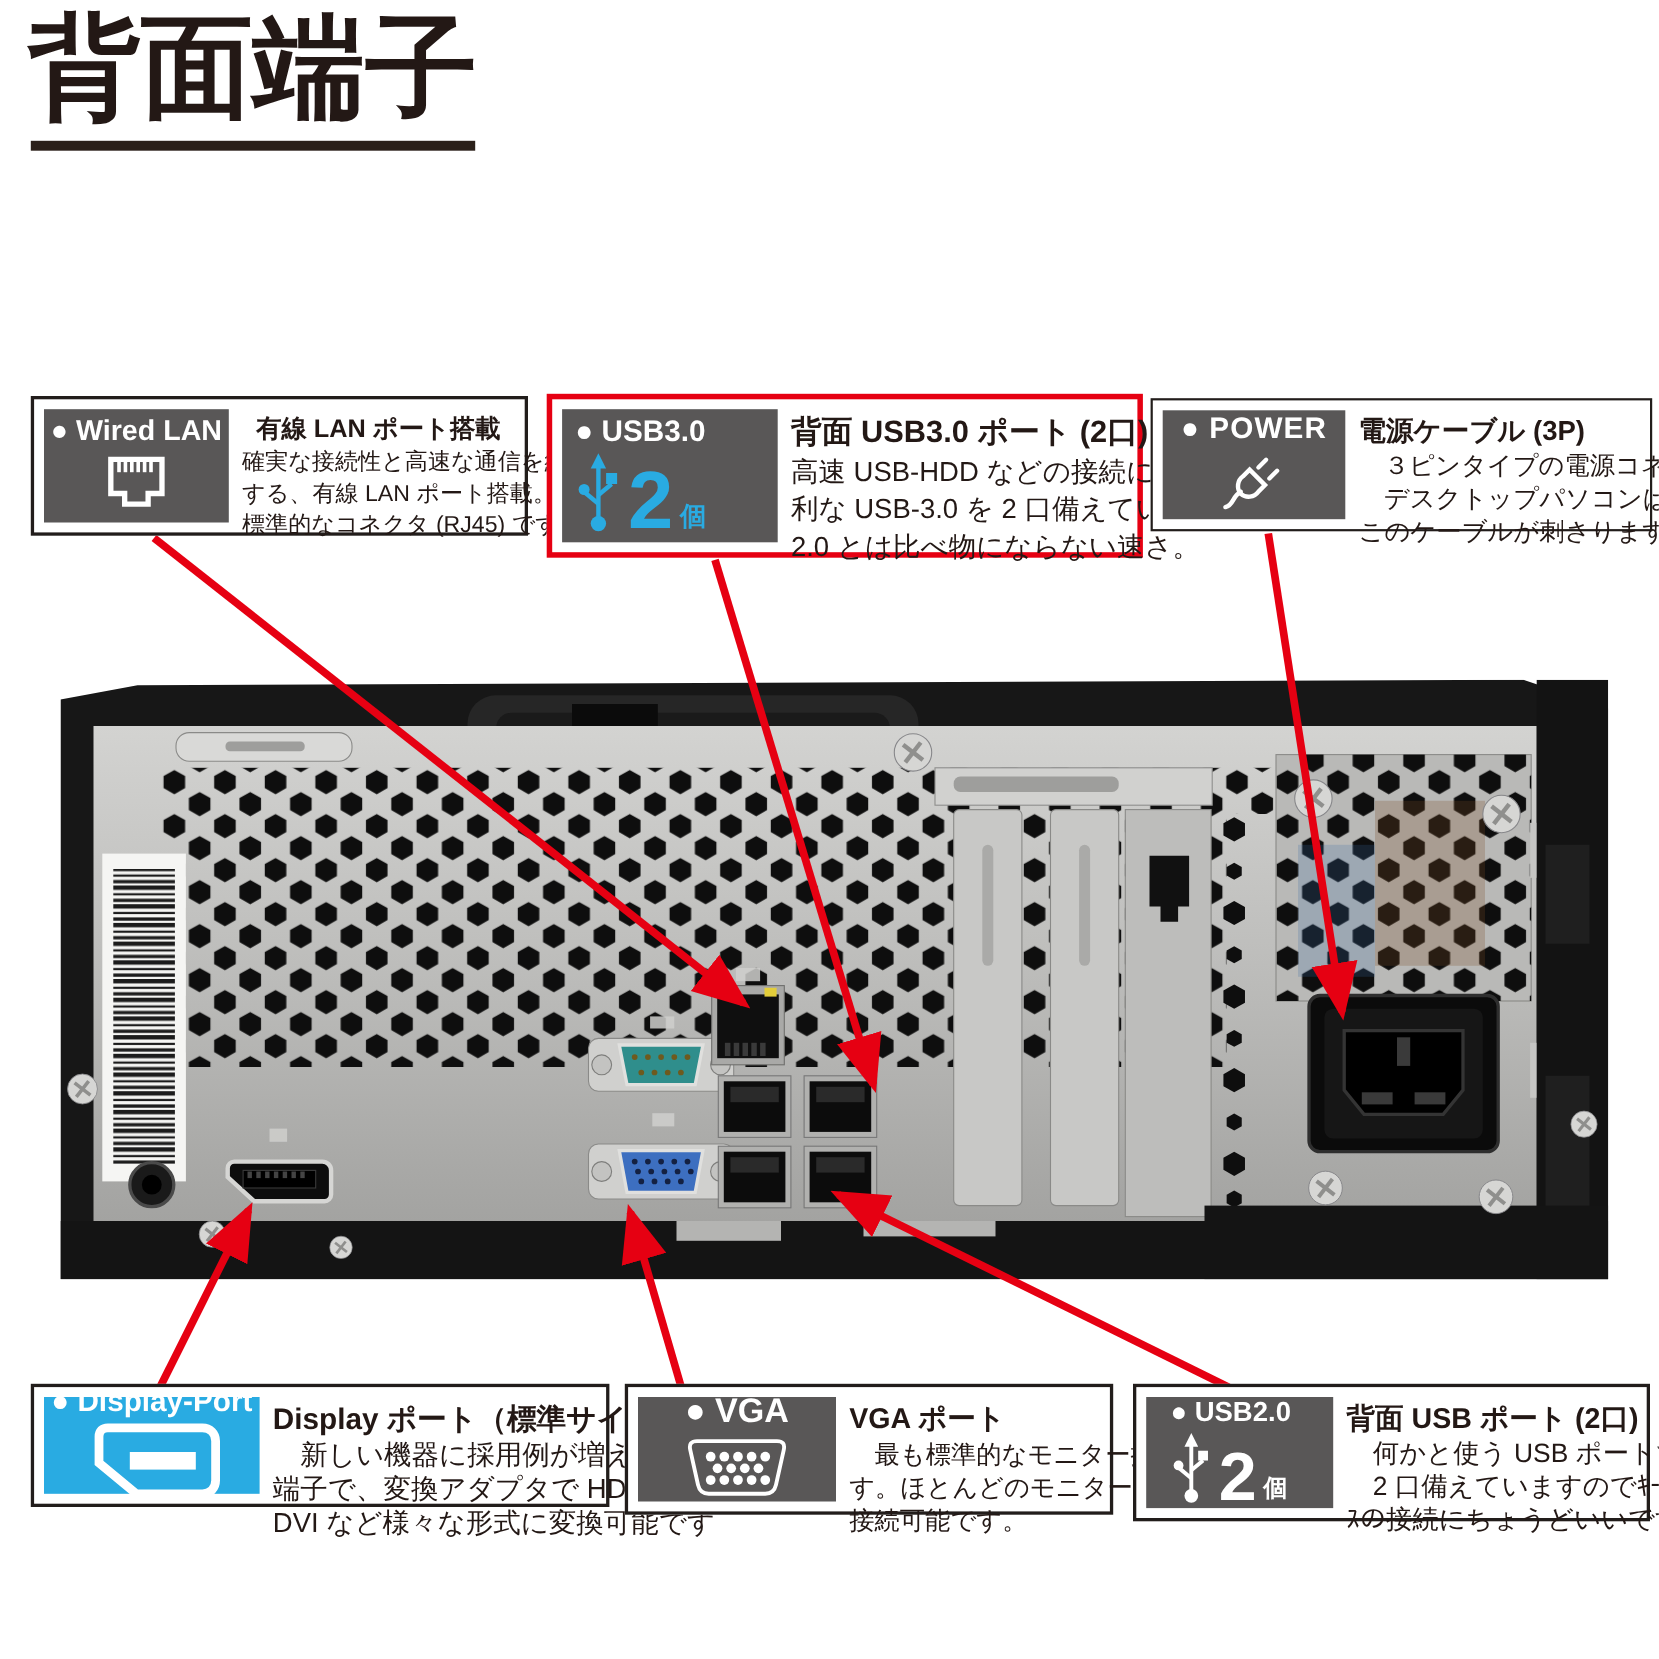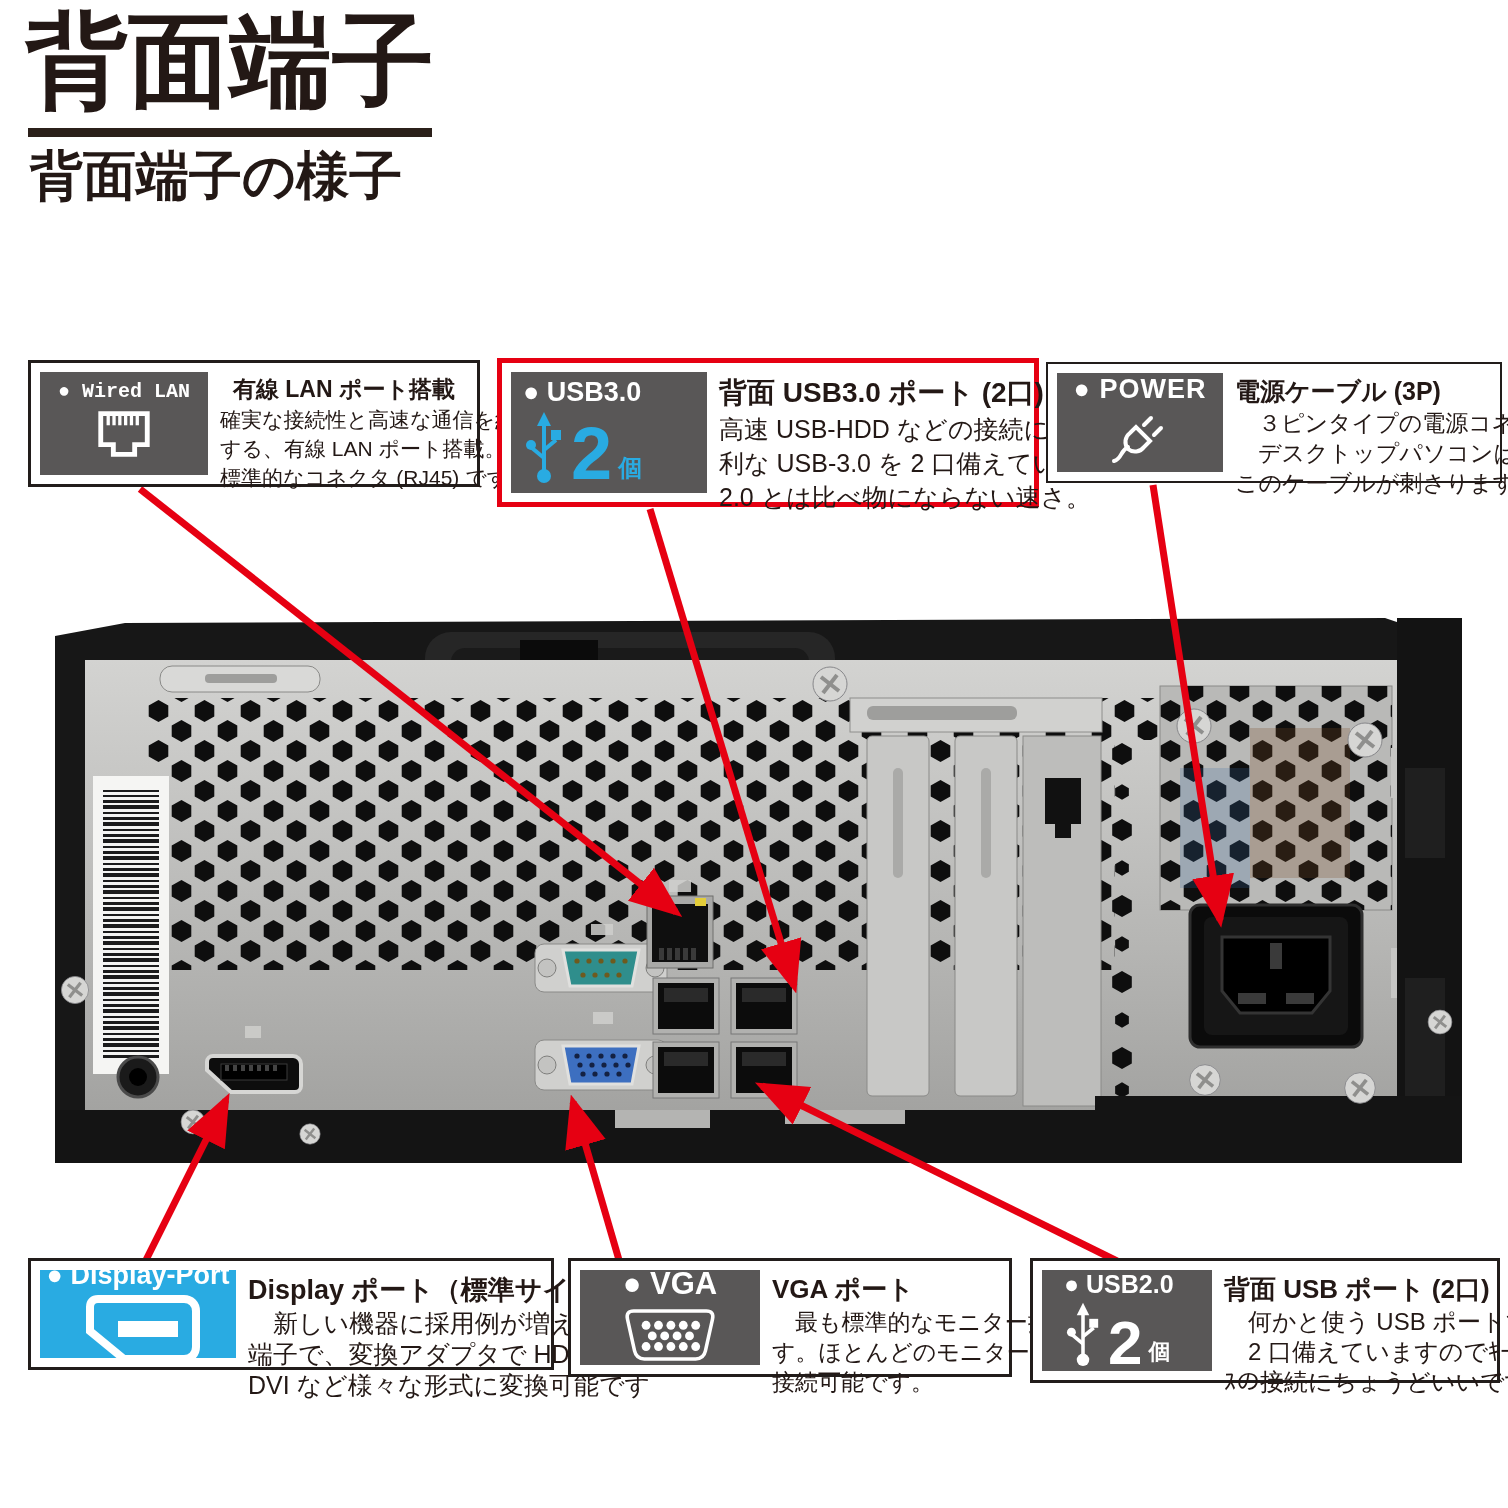--- a/index.html
+++ b/index.html
@@ -35,21 +35,21 @@
   .count-num{font-weight:700;line-height:0.9;}
   .count-unit{font-weight:700;padding-bottom:4px;}
   .c-body{flex:1;padding-top:2px;min-width:0;}
   .c-title{font-weight:700;white-space:nowrap;}
   .c-line{white-space:nowrap;}
   .blue-txt{color:var(--accent-blue);}
 
   
   #box-lan{left:28px;top:360px;width:452px;height:127px;}
   #box-lan .badge{width:168px;}
-  #box-lan .badge-label{font-size:20px;font-family:Liberation Mono, monospace;}
+  #box-lan .badge-label{font-size:26px;}
   #box-lan .c-title{font-size:23px;text-align:center;}
   #box-lan .c-line{font-size:21px;line-height:29px;text-align:center;}
 
   #box-usb3{left:497px;top:358px;width:542px;height:149px;}
   #box-usb3 .badge{width:196px;align-items:flex-start;padding-left:12px;}
   #box-usb3 .badge-label{font-size:27px;}
   #box-usb3 .count-num{font-size:74px;}
   #box-usb3 .count-unit{font-size:24px;}
   #box-usb3 .c-title{font-size:28px;text-align:center;}
   #box-usb3 .c-line{font-size:25px;line-height:34px;text-align:center;}
@@ -85,21 +85,20 @@
   .arrow{stroke:var(--arrow-red);stroke-width:7;fill:none;}
   .ah{fill:var(--arrow-red);}
 </style>
 </head>
 <body>
 
 <div class="stage">
 
   <div class="page-title">背面端子</div>
   <div class="title-rule"></div>
-  <div class="page-subtitle">背面端子の様子</div>
 
 
   <div class="callout" id="box-lan">
     <div class="badge">
       <span class="badge-label">● Wired LAN</span>
       <span>
         <svg width="62" height="58" viewBox="0 0 64 58">
           <path d="M8,8 H56 V40 H43 V50 H21 V40 H8 Z" fill="none" stroke="#fff" stroke-width="5"></path>
           <g fill="#fff">
             <rect x="14" y="10" width="3.4" height="10"></rect>

